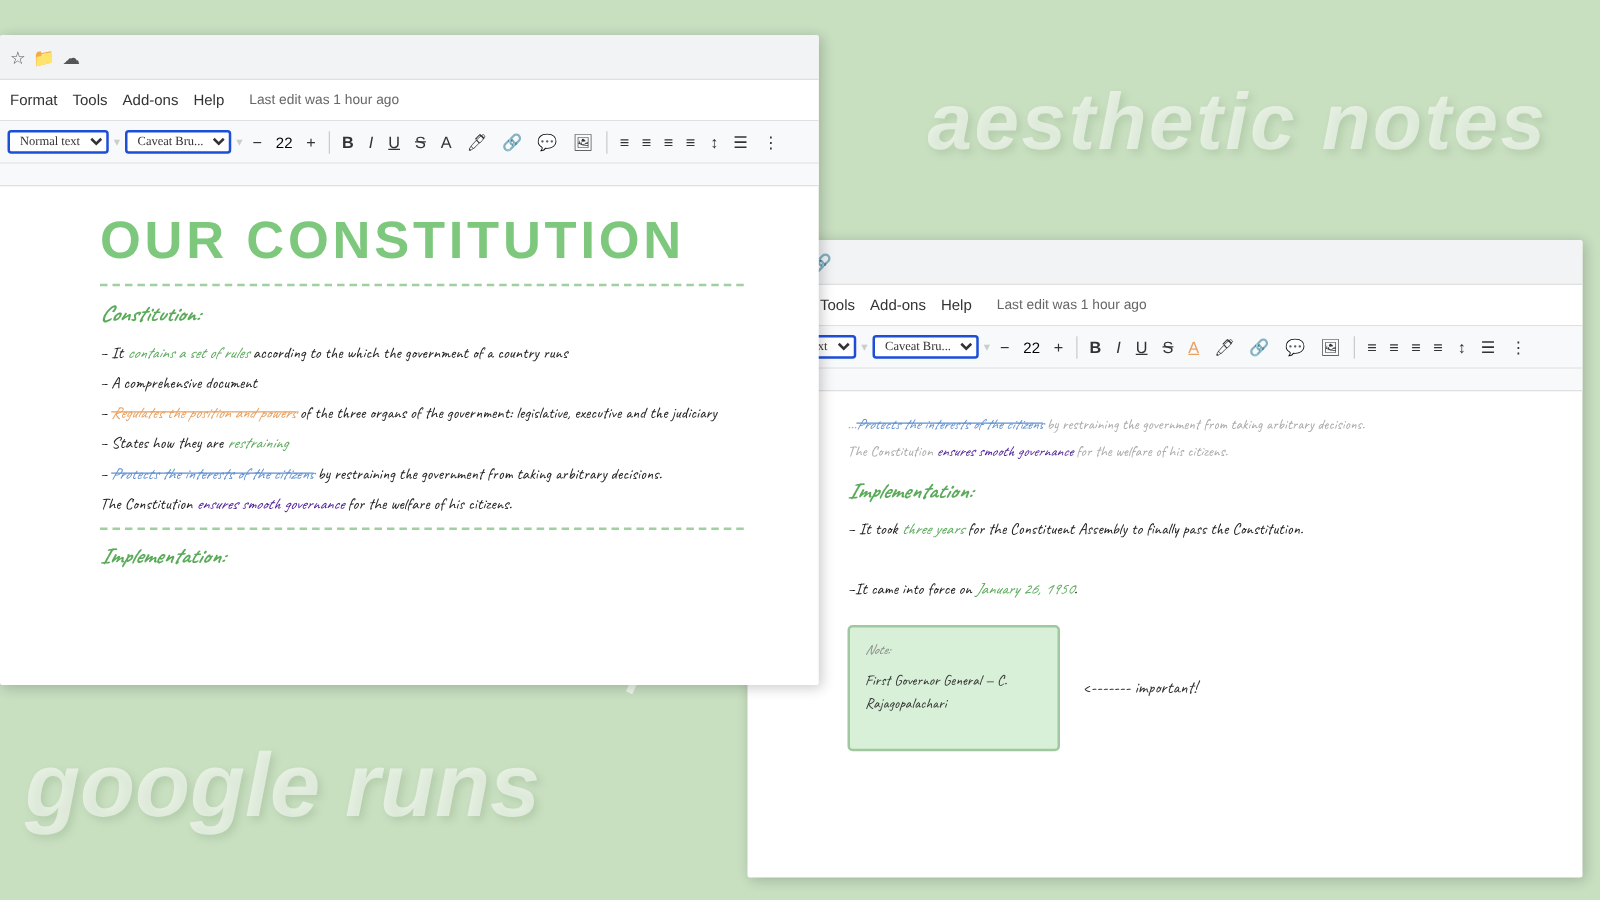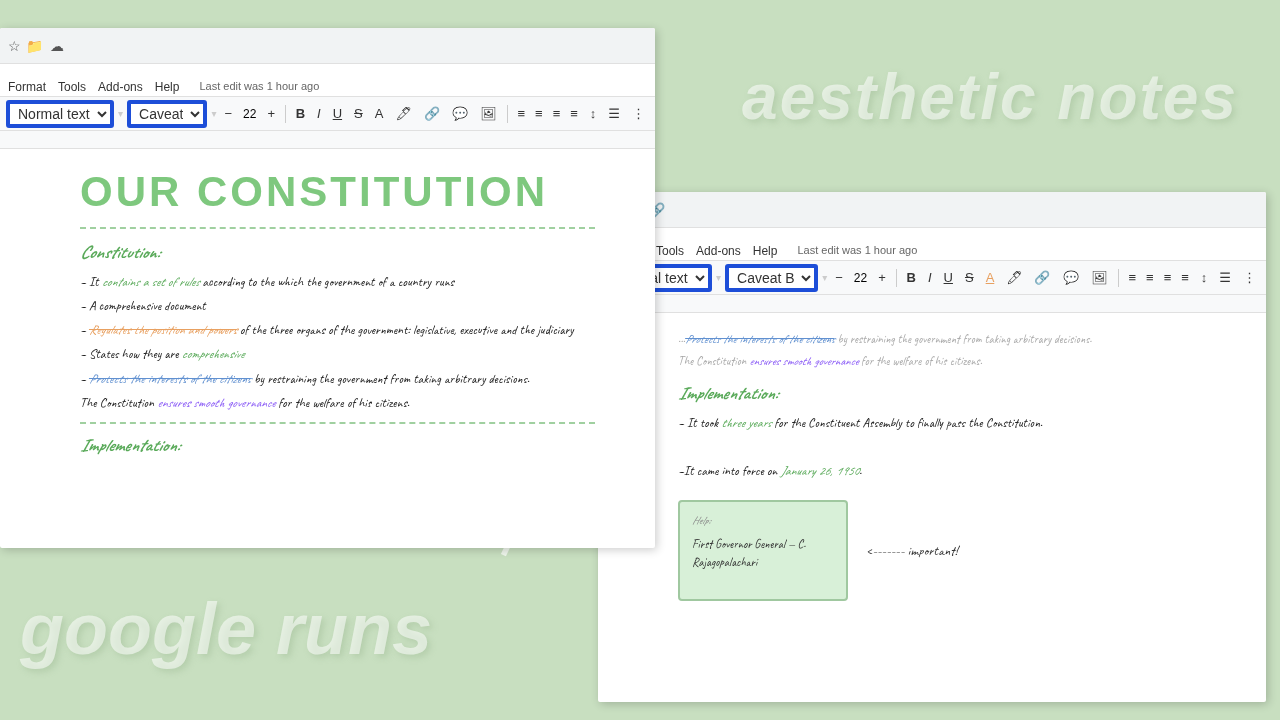--- a/index.html
+++ b/index.html
@@ -97,20 +97,21 @@
     .toolbar-icon {
       font-size: 14px;
       color: #555;
       cursor: pointer;
     }
     .menu-bar {
       background: white;
       border-bottom: 1px solid #e0e0e0;
       padding: 16px 8px;
       display: flex;
+      align-items: center;
       gap: 12px;
       height: 28px;
       font-size: 12px;
       color: #333;
     }
     .menu-item {
       cursor: pointer;
       color: #333;
     }
     .last-edit {
@@ -125,26 +126,27 @@
       display: flex;
       align-items: center;
       gap: 4px;
       height: 34px;
       font-size: 12px;
       flex-wrap: nowrap;
       overflow: hidden;
     }
     .fmt-select {
       background: white;
-      border: 4px solid #1d4ed8;
+      border: 2px solid #1d4ed8;
       border-radius: 3px;
       padding: 1px 4px;
-      font-size: 14px;
+      font-size: 10px;
       color: #333;
       cursor: pointer;
+      font-family: Liberation Serif, serif;
     }
     .fmt-btn {
       background: none;
       border: none;
       cursor: pointer;
       font-size: 13px;
       color: #333;
       padding: 2px 4px;
       border-radius: 2px;
     }
@@ -220,21 +222,21 @@
       color: #e8a060;
       font-style: italic;
       text-decoration: line-through;
     }
     .hl-blue {
       color: #6090d0;
       font-style: italic;
       text-decoration: line-through;
     }
     .hl-teal {
-      color: #8b5cf6;
+      color: #4c1d95;
       font-style: italic;
     }
 
     
     .sticky-note {
       background: #d8f0d8;
       border: 2px solid #a0c8a0;
       border-radius: 4px;
       padding: 10px 12px;
       width: 170px;
@@ -342,21 +344,21 @@
     <div class="ruler-inner"></div>
   </div>
 
   <div class="doc-content">
     <div class="constitution-title">OUR CONSTITUTION</div>
     <div class="section-heading">Constitution:</div>
     <div class="doc-body">
       <p>– It <span class="hl-green">contains a set of rules</span> according to the which the government of a country runs</p>
       <p>– A comprehensive document</p>
       <p>– <span class="hl-orange">Regulates the position and powers</span> of the three organs of the government: legislative, executive and the judiciary</p>
-      <p>– States how they are <span class="hl-green">comprehensive</span></p>
+      <p>– States how they are <span class="hl-green">restraining</span></p>
       <p>– <span class="hl-blue">Protects the interests of the citizens</span> by restraining the government from taking arbitrary decisions.</p>
       <p>The Constitution <span class="hl-teal">ensures smooth governance</span> for the welfare of his citizens.</p>
     </div>
     <hr class="separator-line">
     <div class="section-heading">Implementation:</div>
   </div>
 </div>
 
 <div class="doc-right">
 
@@ -418,20 +420,20 @@
       <p>The Constitution <span class="hl-teal">ensures smooth governance</span> for the welfare of his citizens.</p>
     </div>
     <div class="section-heading">Implementation:</div>
     <div class="doc-body">
       <p>– It took <span class="hl-green">three years</span> for the Constituent Assembly to finally pass the Constitution.</p>
       <p>&nbsp;</p>
       <p>–It came into force on <span class="hl-green">January 26, 1950</span>.</p>
     </div>
     <div style="display:flex;align-items:flex-start;gap:10px;margin-top:10px;">
       <div class="sticky-note">
-        <div class="sticky-note-label">Help:</div>
+        <div class="sticky-note-label">Note:</div>
         <div>First Governor General — C. Rajagopalachari</div>
         <br>
       </div>
       <span class="important-arrow" style="margin-top:50px;font-size:14px;">&lt;------- important!</span>
     </div>
   </div>
 </div>
 
 </body></html>

